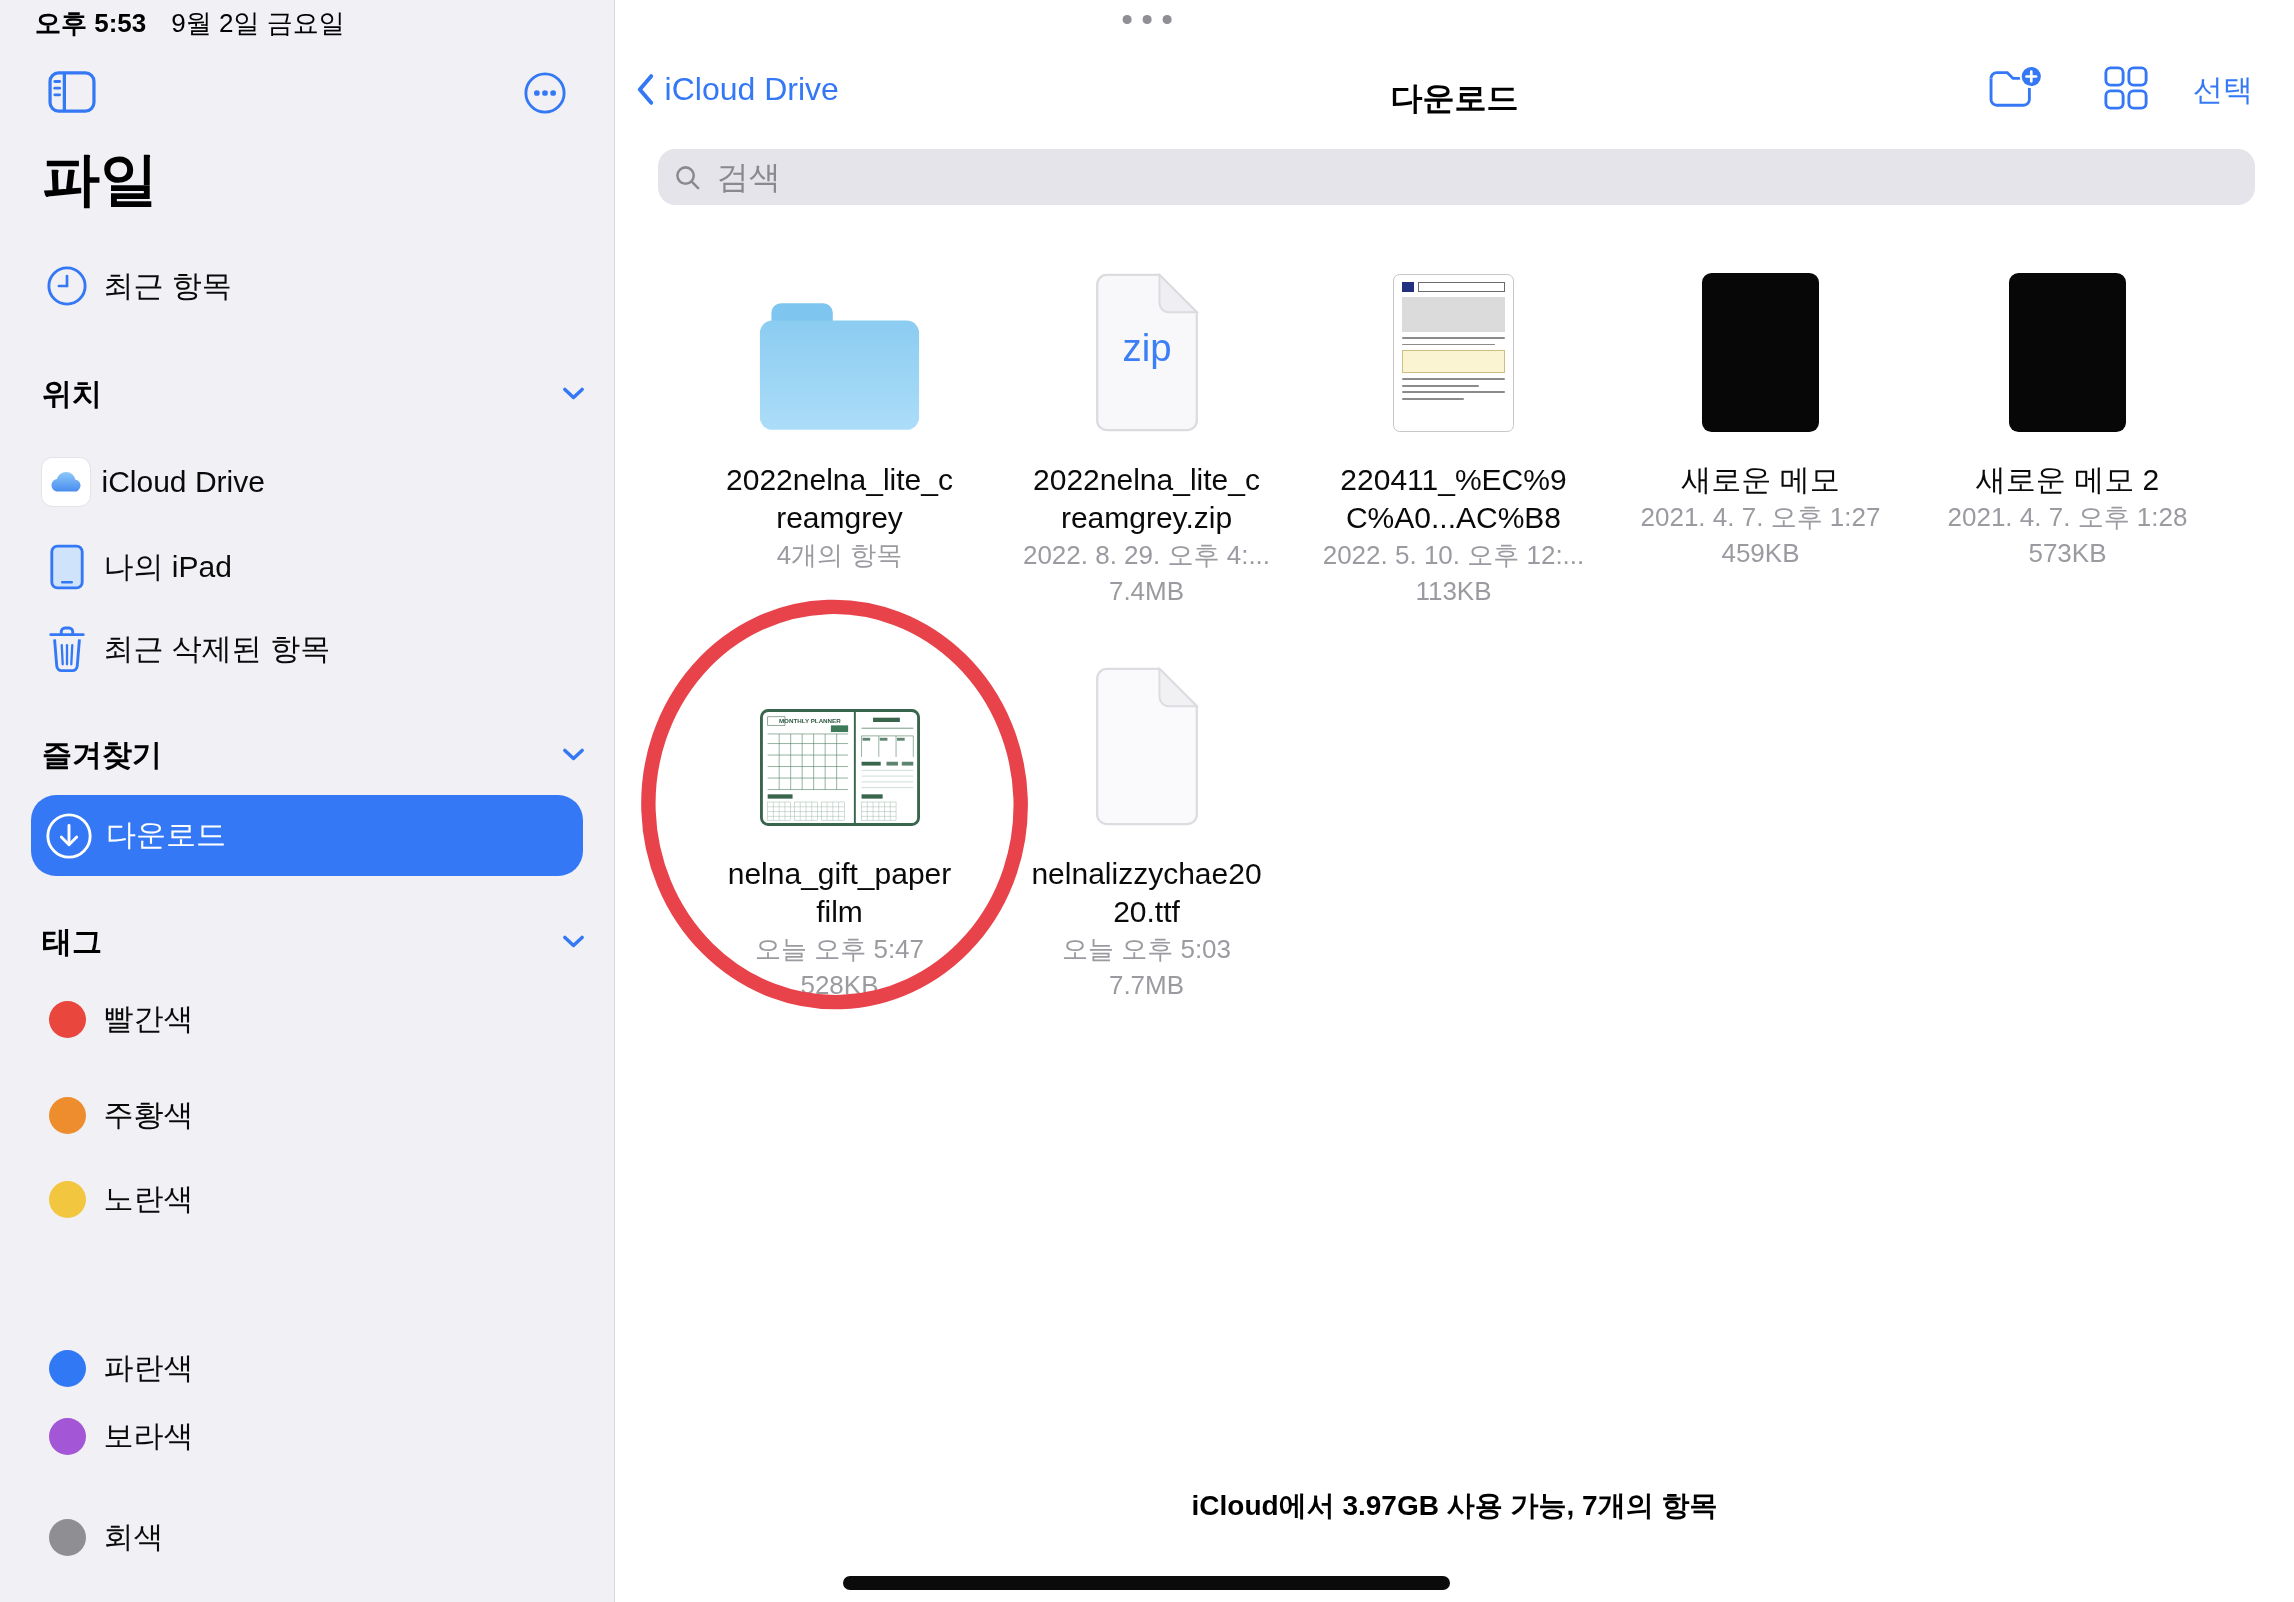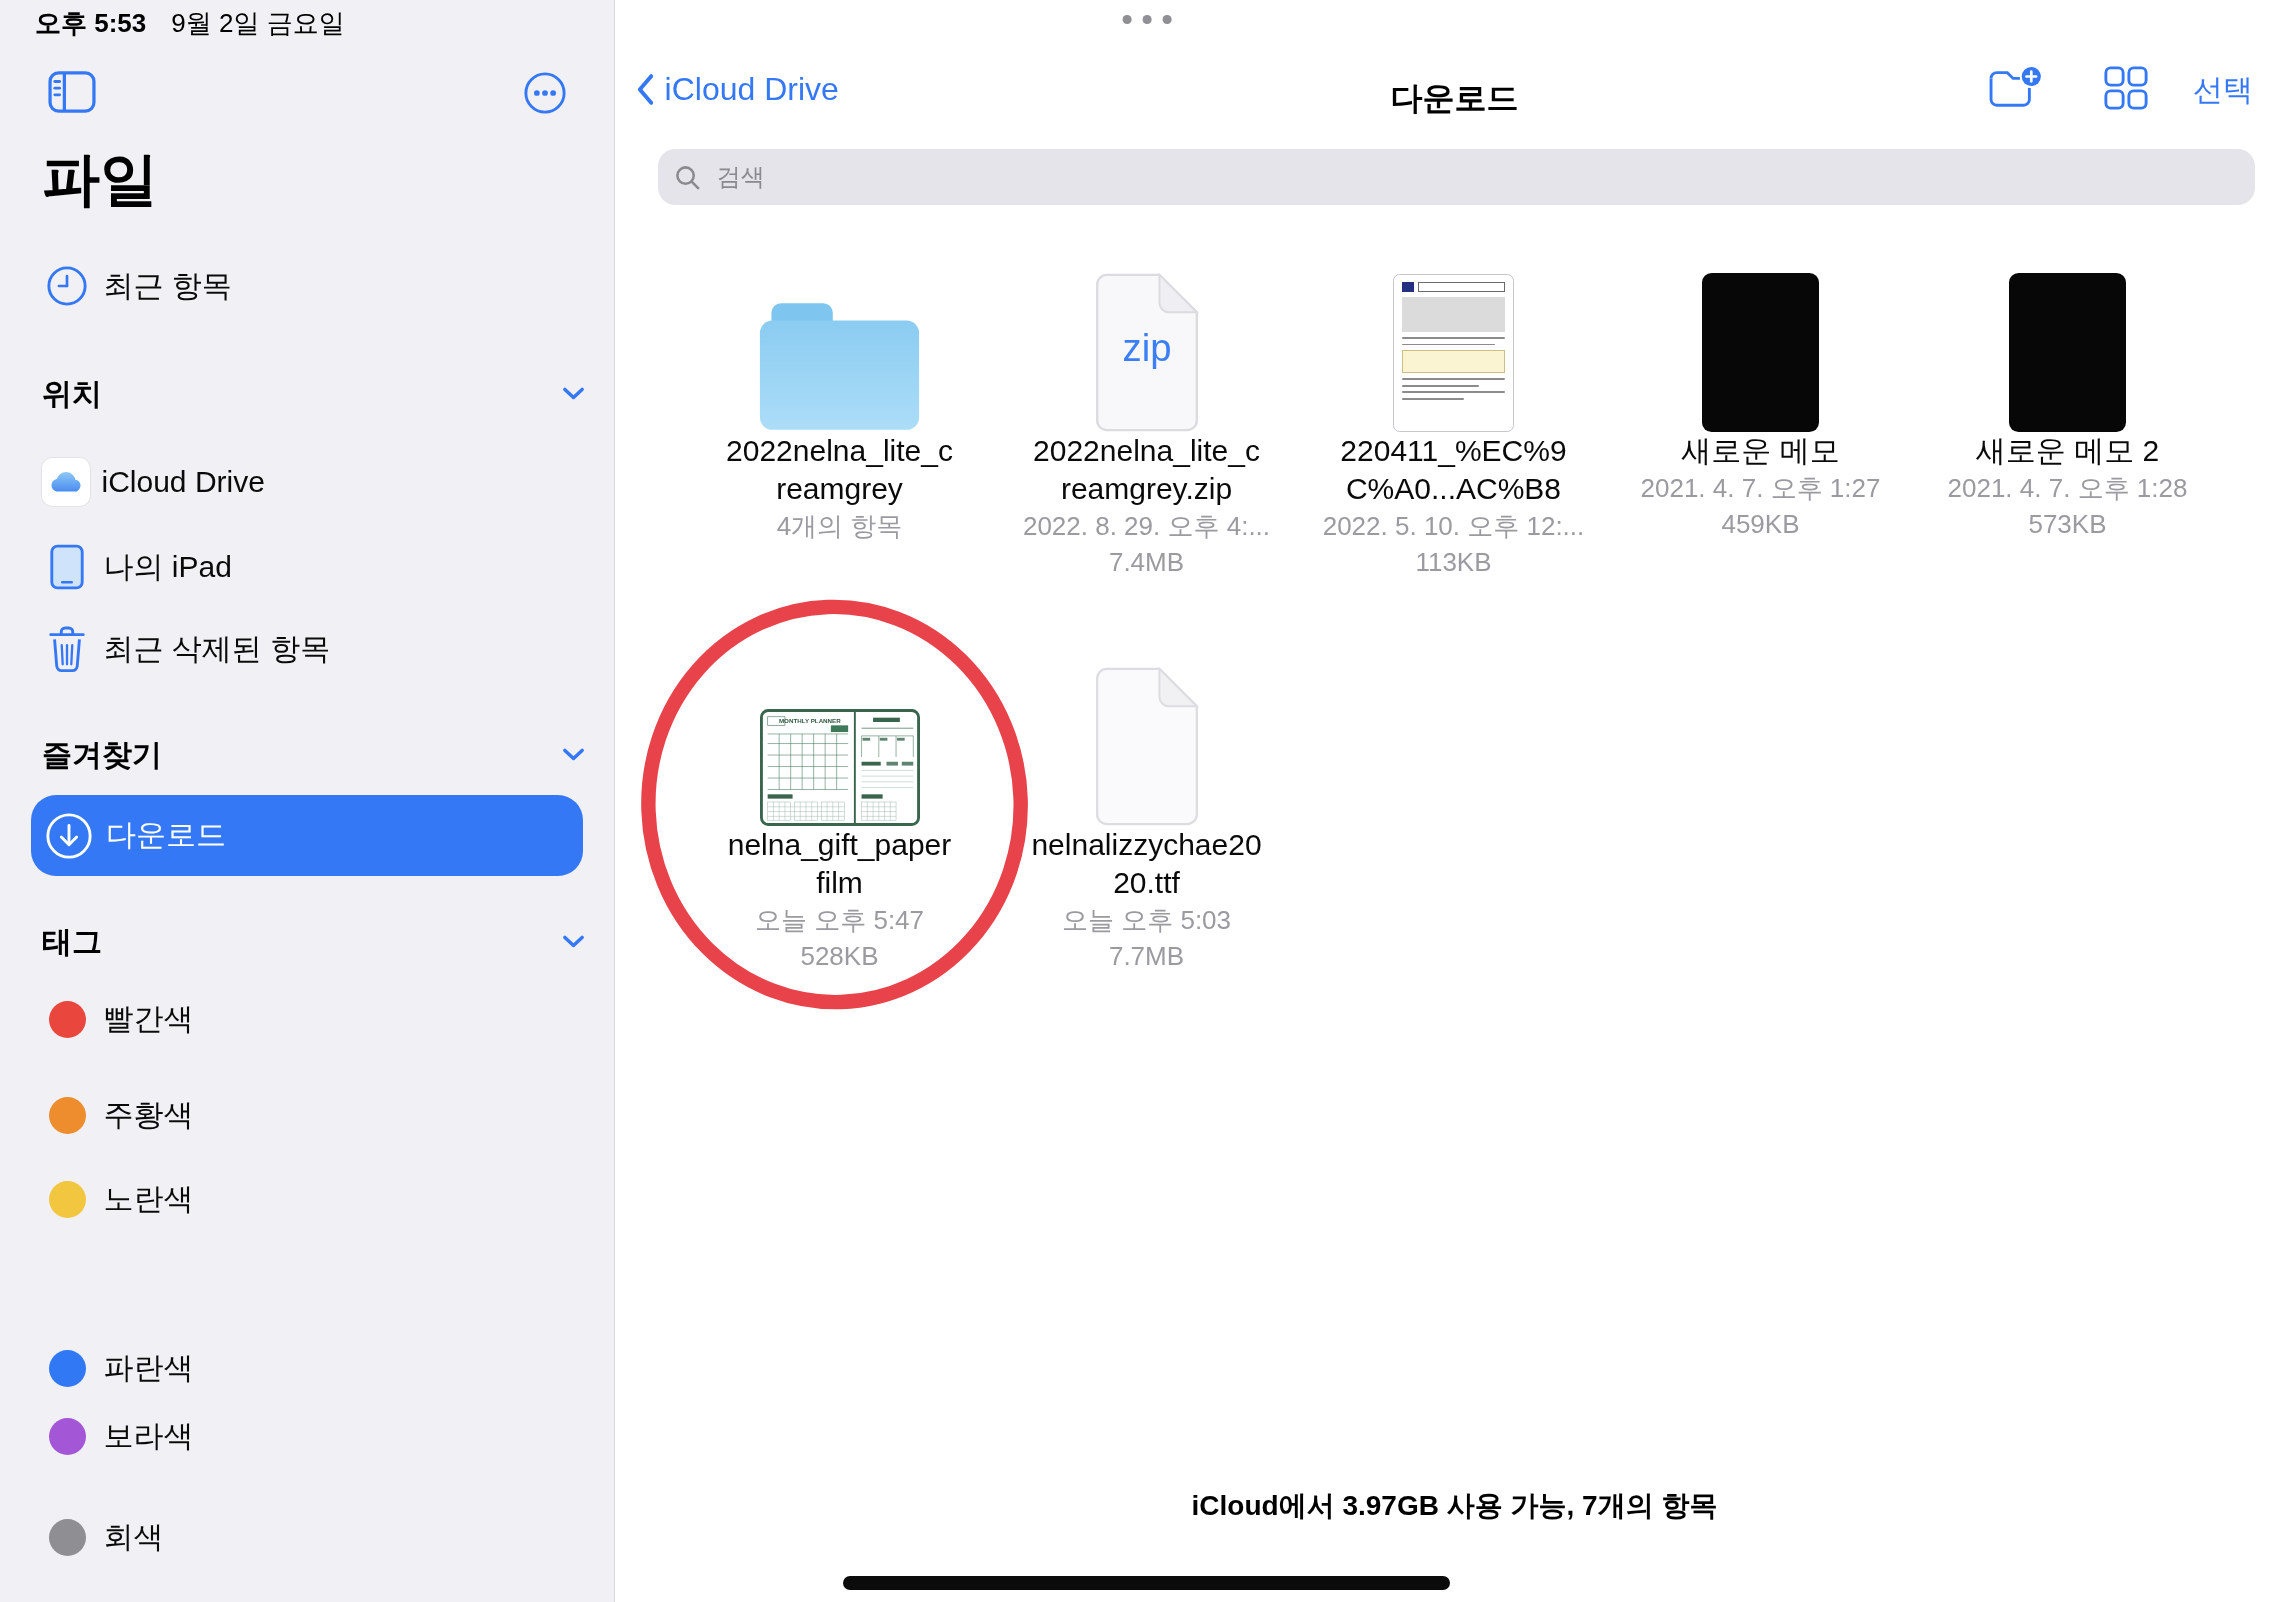--- a/index.html
+++ b/index.html
@@ -42,29 +42,29 @@
   .back-btn{position:absolute;left:21px;top:71px;display:flex;align-items:center;gap:9.6px;
             font-size:32px;cursor:pointer;}
   .nav-title{position:absolute;left:50%;transform:translateX(-50%);top:77px;
              font-size:32px;font-weight:600;color:#000;}
   .nav-right{position:absolute;right:41px;top:65px;display:flex;align-items:center;}
   .nav-right .gap1{width:60px;} .nav-right .gap2{width:44px;}
   .select-btn{font-size:30px;cursor:pointer;}
 
   .search-bar{position:absolute;left:43px;right:39px;top:149px;height:56px;background:#E5E4EA;
               border-radius:17.3px;display:flex;align-items:center;gap:13.4px;padding-left:16.3px;box-sizing:border-box;}
-  .search-input{border:none;outline:none;background:transparent;font-size:24px;flex:1;
+  .search-input{border:none;outline:none;background:transparent;font-size:32px;flex:1;
                 font-family:"Liberation Sans",sans-serif;color:#333;}
   .search-input::placeholder{color:#8A8A8E;opacity:1;}
 
   .file-grid{position:absolute;left:71px;top:269px;display:grid;
              grid-template-columns:repeat(5,307px);grid-auto-rows:394px;}
   .fitem{display:flex;flex-direction:column;cursor:pointer;}
   .ibox{height:163px;display:flex;align-items:flex-end;justify-content:center;}
-  .fname{margin-top:0;font-size:30px;line-height:38px;text-align:center;color:#0a0a0a;}
+  .fname{margin-top:29px;font-size:30px;line-height:38px;text-align:center;color:#0a0a0a;}
   .fname span{display:block;white-space:nowrap;}
   .fname span:empty{display:none;}
   .fmeta{font-size:26px;line-height:36px;color:#9A9AA0;text-align:center;white-space:nowrap;}
   .fmeta:empty{display:none;}
 
   .memo-thumb{width:117px;height:159px;background:#070707;border-radius:9.6px;}
   .doc-thumb{width:121px;height:158px;background:#fff;border:1.9px solid #C6C6CB;border-radius:6.7px;
              box-sizing:border-box;padding:6.7px 7.7px;display:flex;flex-direction:column;gap:4.8px;}
   .d-head{display:flex;gap:3.8px;align-items:center;}
   .d-flag{width:12.5px;height:9.6px;background:#23307F;}

